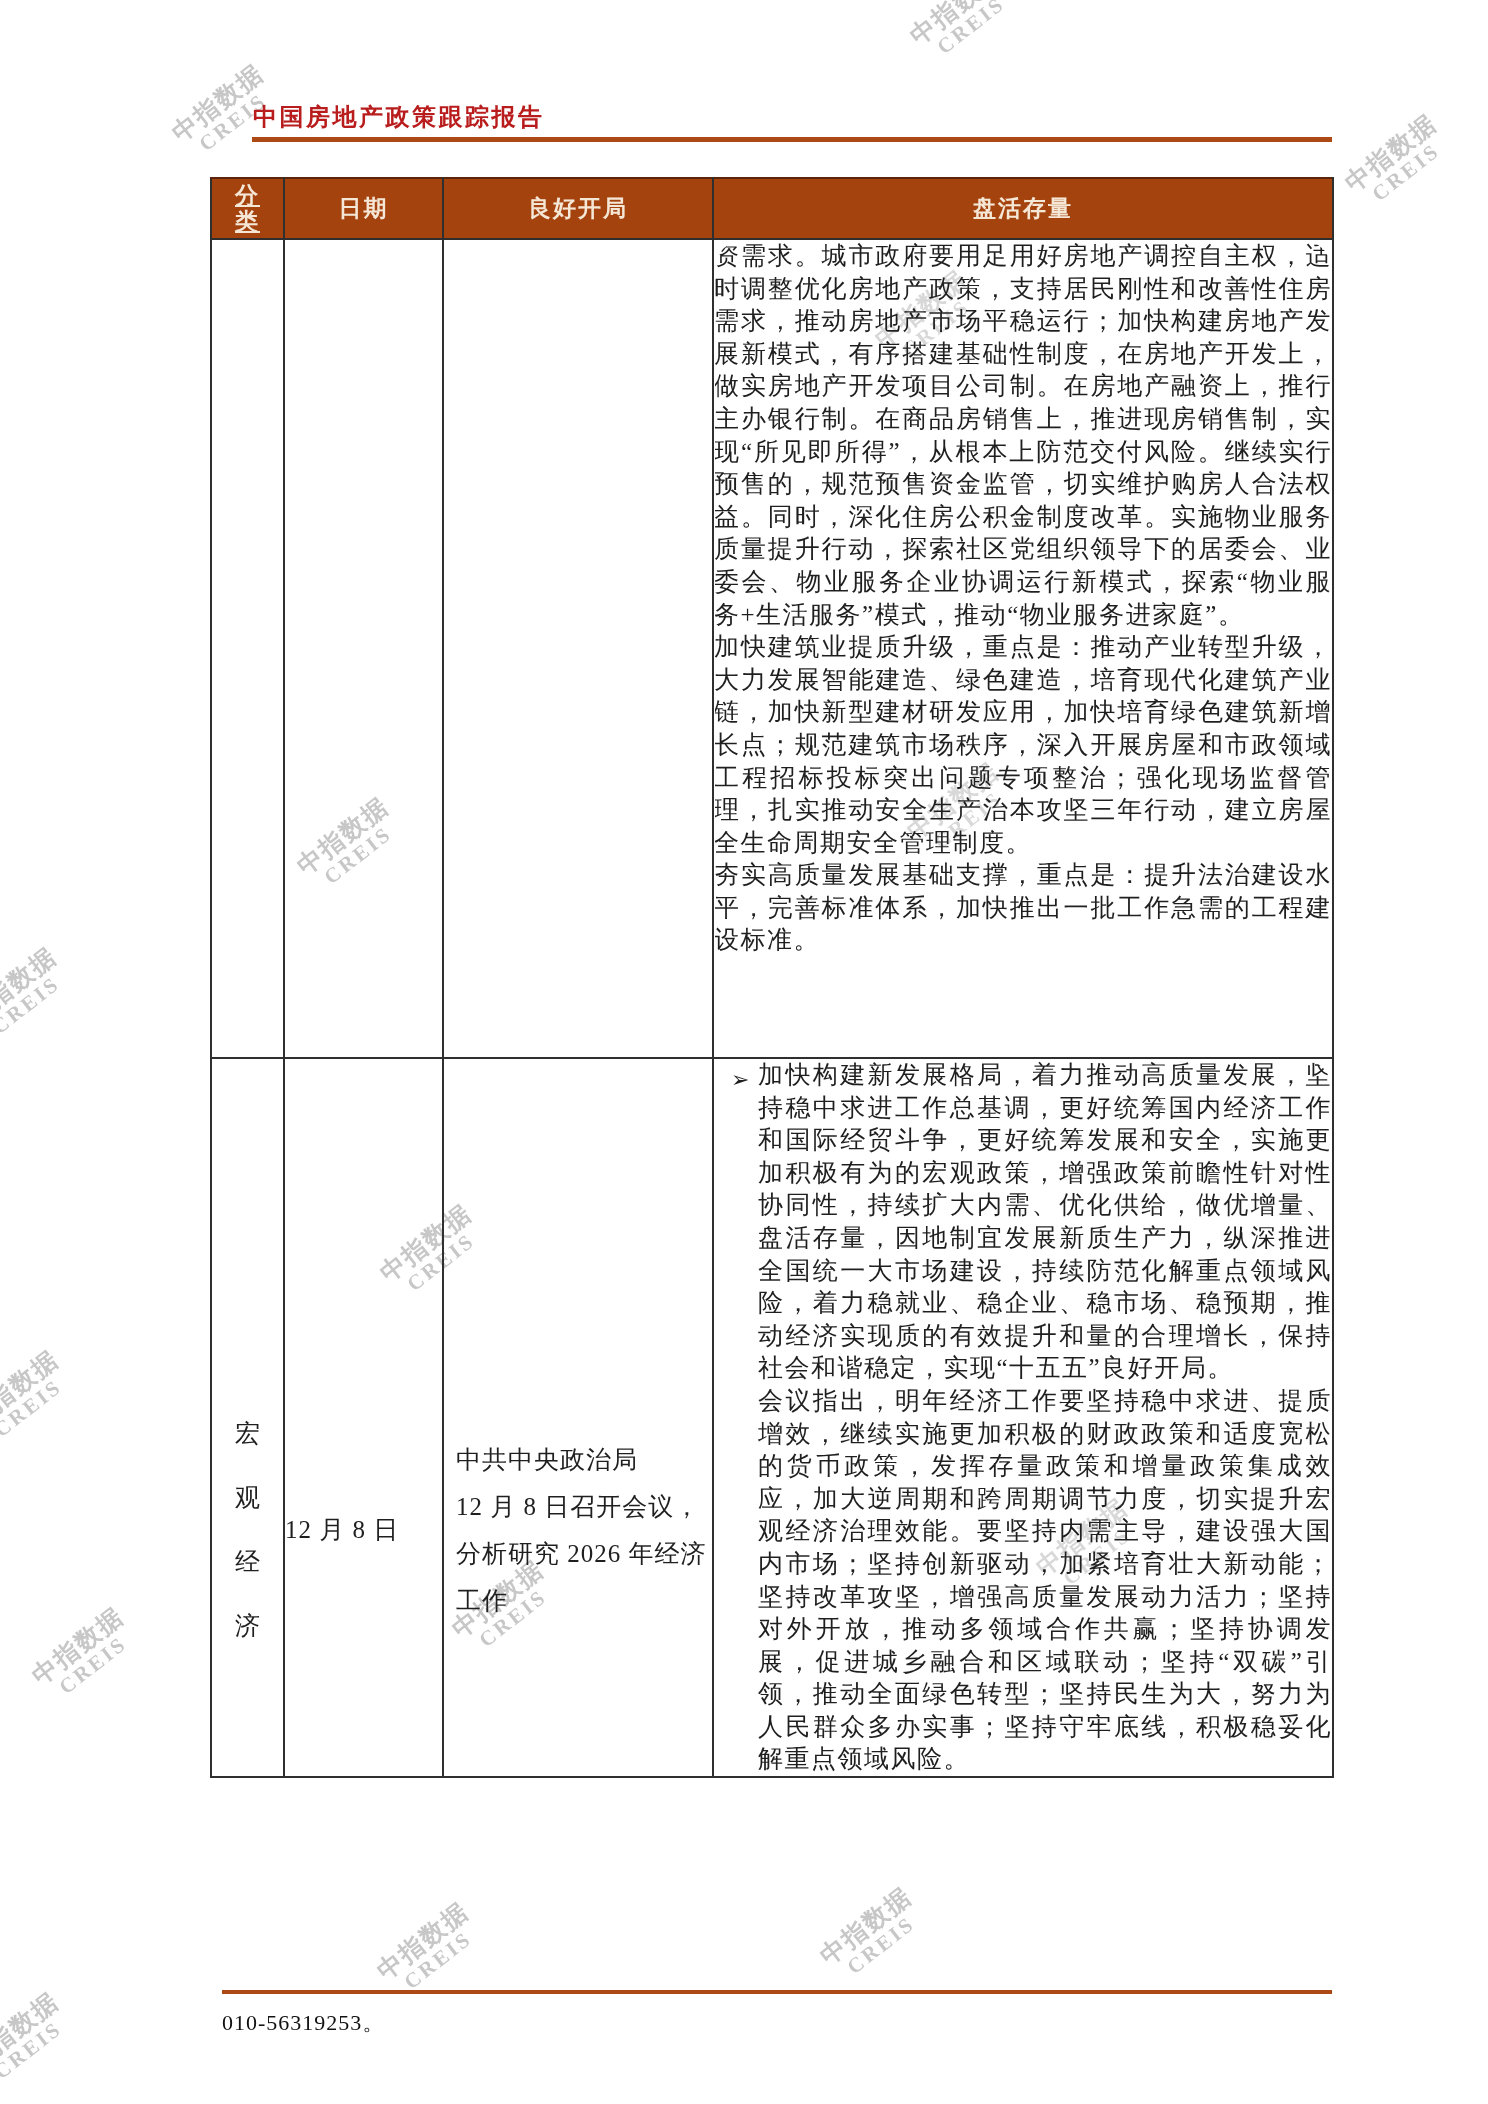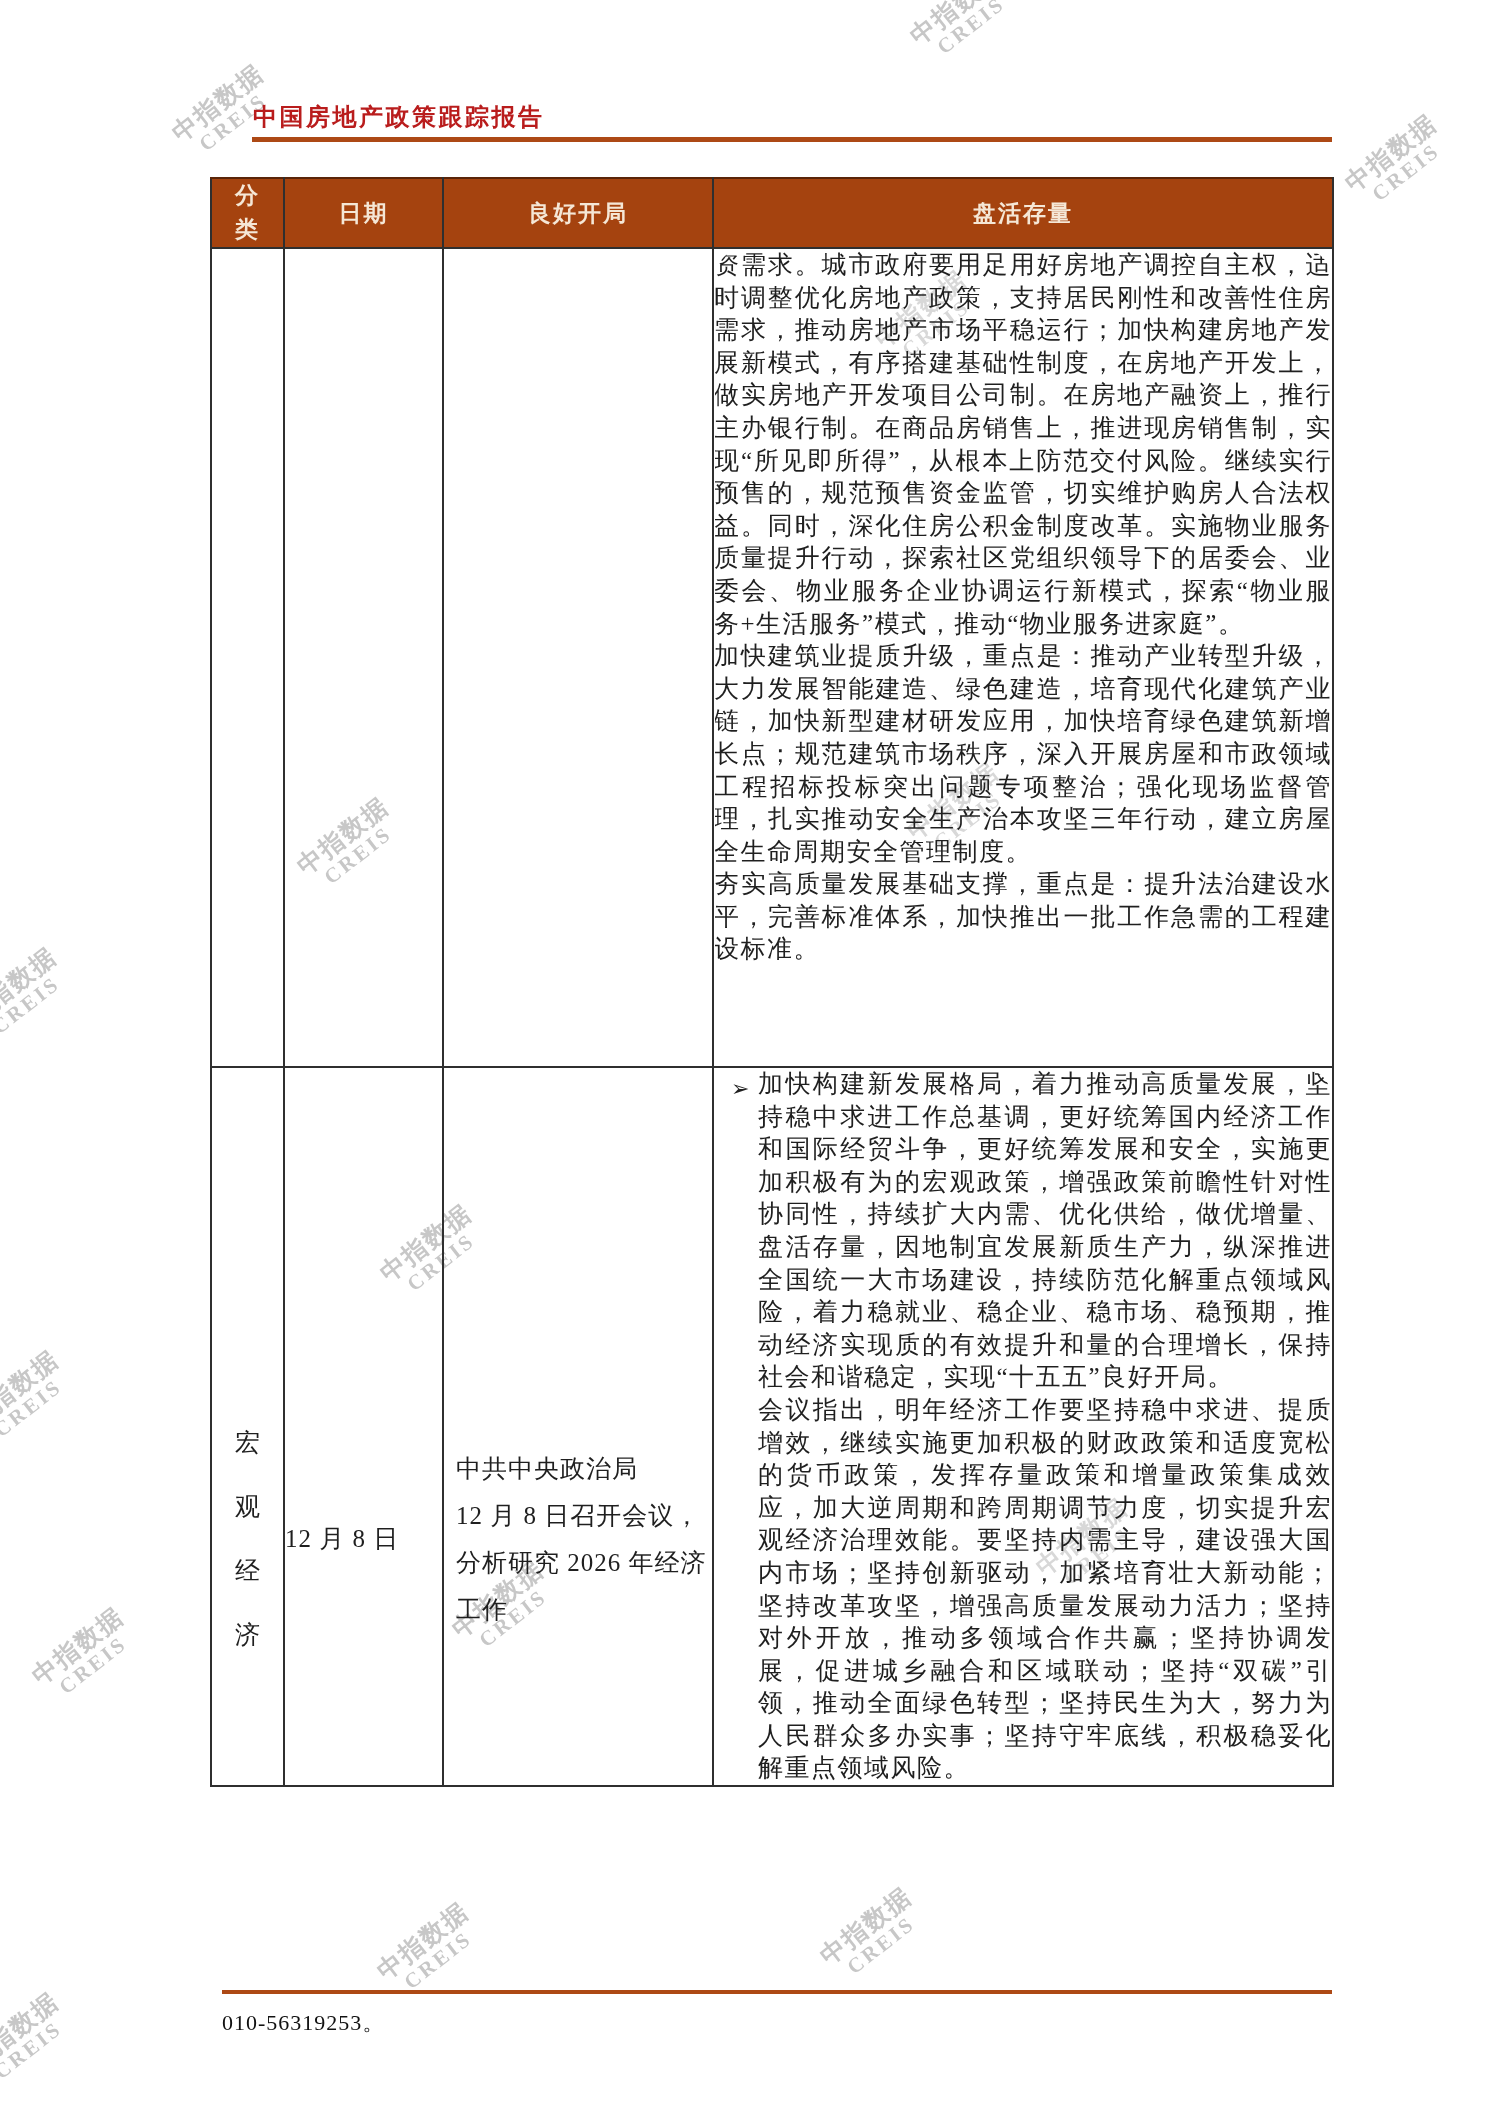--- a/index.html
+++ b/index.html
@@ -41,21 +41,21 @@
 
   .policy-table th, .policy-table td {
     border:2px solid #2f2f2f; padding:0; vertical-align:top; overflow:hidden;
   }
   .policy-table thead th {
     height:59px; background:#A5430F; color:#F5E7D6;
     font-size:23px; font-weight:bold; letter-spacing:2px;
     text-align:center; vertical-align:middle;
     border-top-color:#5a2509;
   }
-  .policy-table thead th .two-line { display:inline-block; width:28px; line-height:34px; word-break:break-all; }
+  .policy-table thead th .two-line { display:inline-block; width:28px; line-height:26px; word-break:break-all;text-decoration:underline; }
 
   tr.row-1 td { height:817px; }
   tr.row-2 td { height:710px; }
 
   
   .kc-cell { position:relative; padding:4px 12px 0 15px;border-radius:29px; }
   .kc-cell p {
     margin:0; font-size:25px; line-height:32.6px; letter-spacing:1.5px;
     text-align:justify; text-justify:inter-character;
   }

